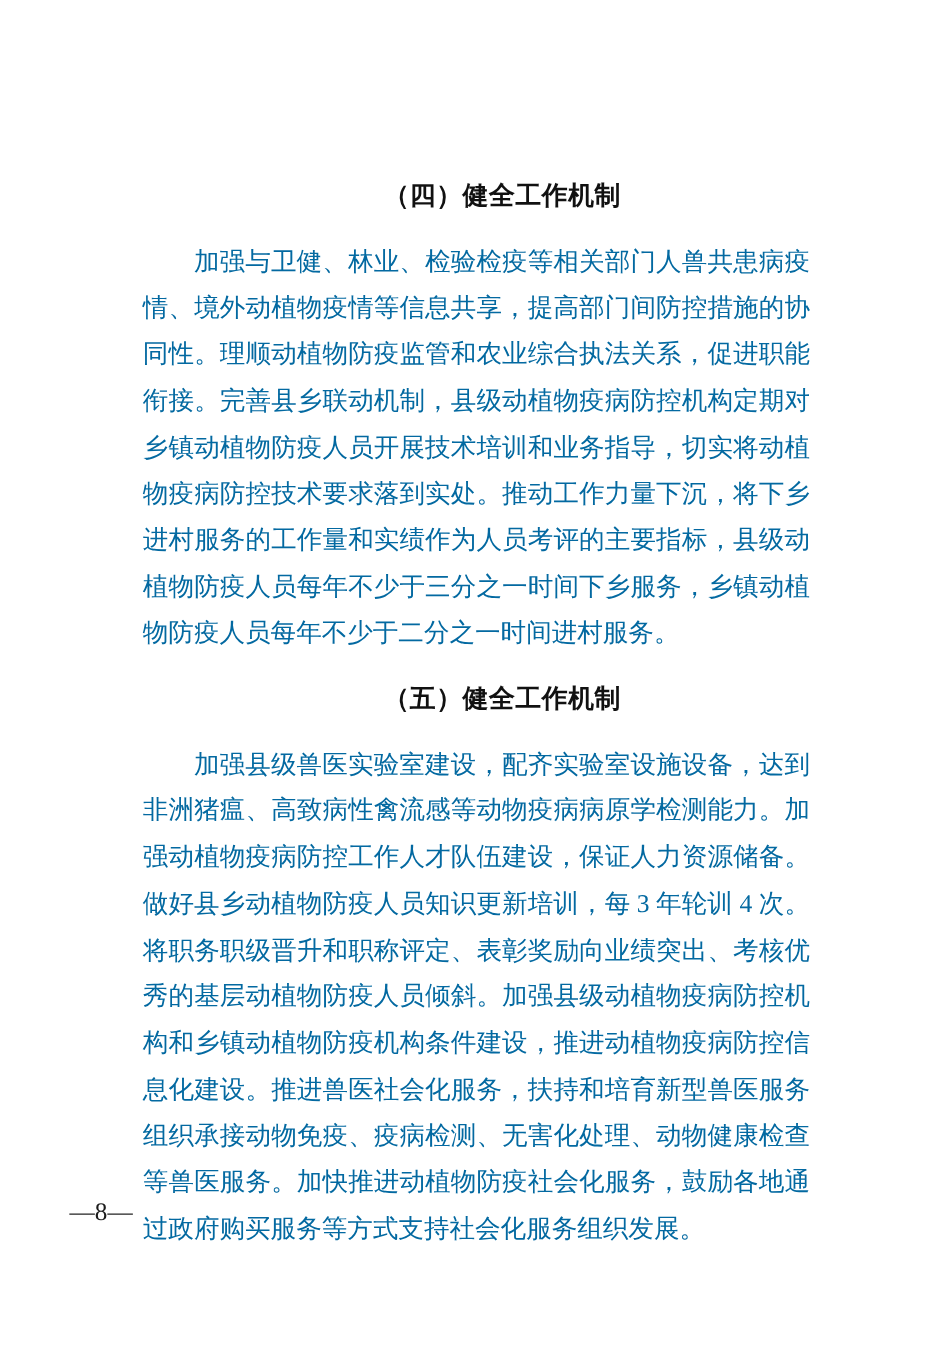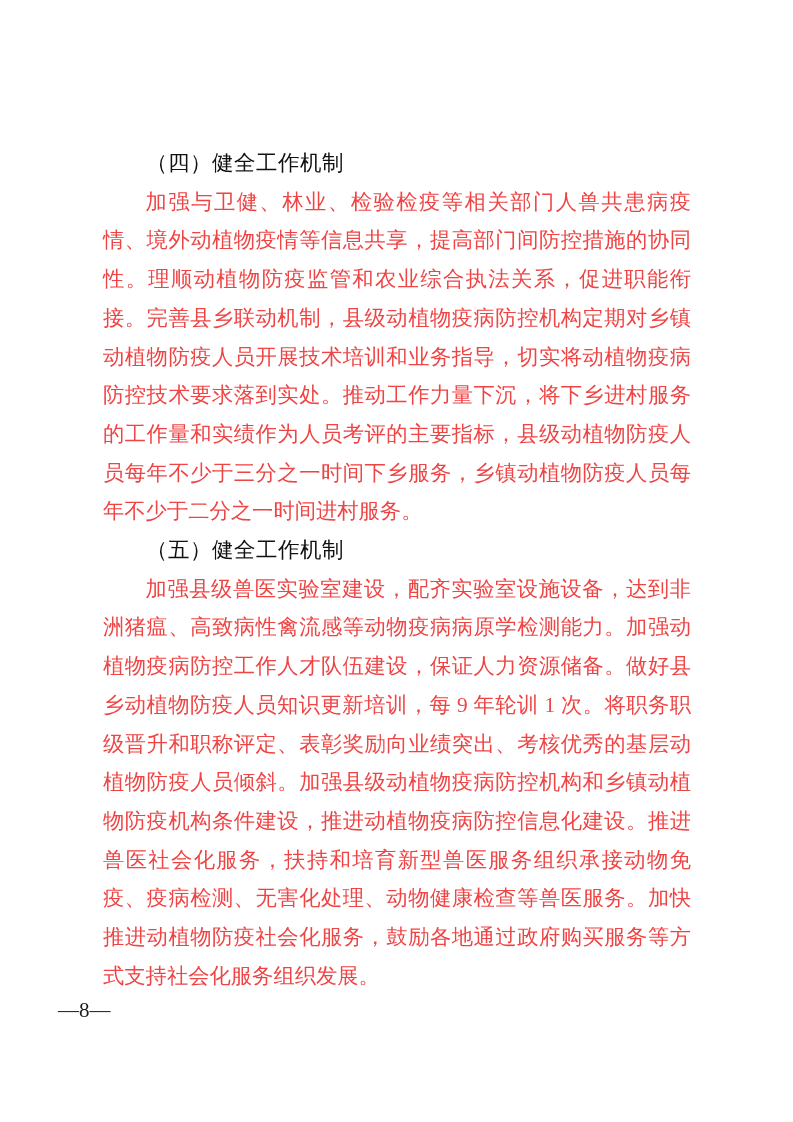--- a/index.html
+++ b/index.html
@@ -21,33 +21,33 @@
     left: 103px;
     top: 144px;
     width: 588px;
     font-size: 21.3px;
     line-height: 38.7px;
     text-align: justify;
   }
   .section-heading {
     margin: 0;
     font-size: 21.5px;
-    font-weight: normal;
+    font-weight: bold;
     line-height: 38.7px;
     text-indent: 2em;
-    text-align: left;
+    text-align: center;
     color: #111111;
     letter-spacing: 0.5px;
   }
   .body-paragraph {
-    margin: 0;
+    margin: 16px;
     text-indent: 2em;
     text-align: justify;
     text-justify: inter-ideograph;
-    color: #ef4444;
+    color: #0369a1;
   }
   .page-number {
     position: absolute;
     left: 58px;
     top: 995px;
     font-size: 21px;
     line-height: 30px;
     color: #1c1c1c;
     letter-spacing: 0px;
   }
@@ -56,17 +56,17 @@
 <body>
 
 <div class="page">
   <div class="content">
     <div>
       <h3 class="section-heading">（四）健全工作机制</h3>
       <p class="body-paragraph">加强与卫健、林业、检验检疫等相关部门人兽共患病疫情、境外动植物疫情等信息共享，提高部门间防控措施的协同性。理顺动植物防疫监管和农业综合执法关系，促进职能衔接。完善县乡联动机制，县级动植物疫病防控机构定期对乡镇动植物防疫人员开展技术培训和业务指导，切实将动植物疫病防控技术要求落到实处。推动工作力量下沉，将下乡进村服务的工作量和实绩作为人员考评的主要指标，县级动植物防疫人员每年不少于三分之一时间下乡服务，乡镇动植物防疫人员每年不少于二分之一时间进村服务。</p>
     </div>
     <div>
       <h3 class="section-heading">（五）健全工作机制</h3>
-      <p class="body-paragraph">加强县级兽医实验室建设，配齐实验室设施设备，达到非洲猪瘟、高致病性禽流感等动物疫病病原学检测能力。加强动植物疫病防控工作人才队伍建设，保证人力资源储备。做好县乡动植物防疫人员知识更新培训，每 9 年轮训 1 次。将职务职级晋升和职称评定、表彰奖励向业绩突出、考核优秀的基层动植物防疫人员倾斜。加强县级动植物疫病防控机构和乡镇动植物防疫机构条件建设，推进动植物疫病防控信息化建设。推进兽医社会化服务，扶持和培育新型兽医服务组织承接动物免疫、疫病检测、无害化处理、动物健康检查等兽医服务。加快推进动植物防疫社会化服务，鼓励各地通过政府购买服务等方式支持社会化服务组织发展。</p>
+      <p class="body-paragraph">加强县级兽医实验室建设，配齐实验室设施设备，达到非洲猪瘟、高致病性禽流感等动物疫病病原学检测能力。加强动植物疫病防控工作人才队伍建设，保证人力资源储备。做好县乡动植物防疫人员知识更新培训，每 3 年轮训 4 次。将职务职级晋升和职称评定、表彰奖励向业绩突出、考核优秀的基层动植物防疫人员倾斜。加强县级动植物疫病防控机构和乡镇动植物防疫机构条件建设，推进动植物疫病防控信息化建设。推进兽医社会化服务，扶持和培育新型兽医服务组织承接动物免疫、疫病检测、无害化处理、动物健康检查等兽医服务。加快推进动植物防疫社会化服务，鼓励各地通过政府购买服务等方式支持社会化服务组织发展。</p>
     </div>
   </div>
   <div class="page-number">—8—</div>
 </div>
 
 </body></html>

